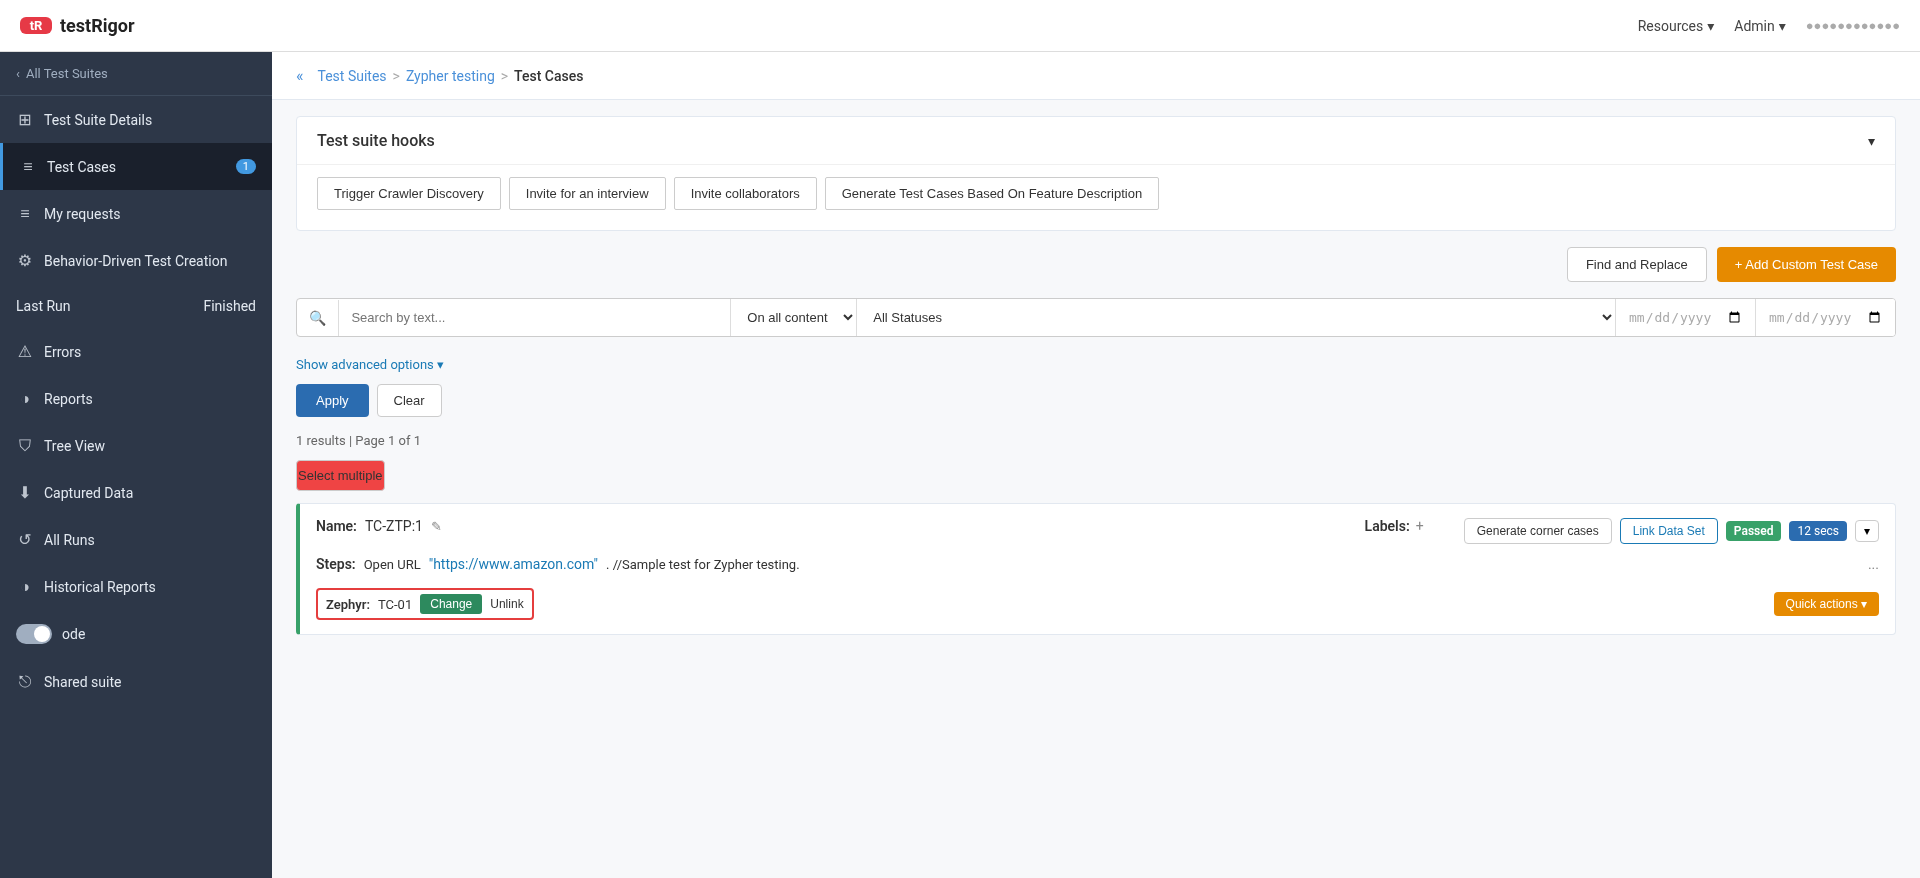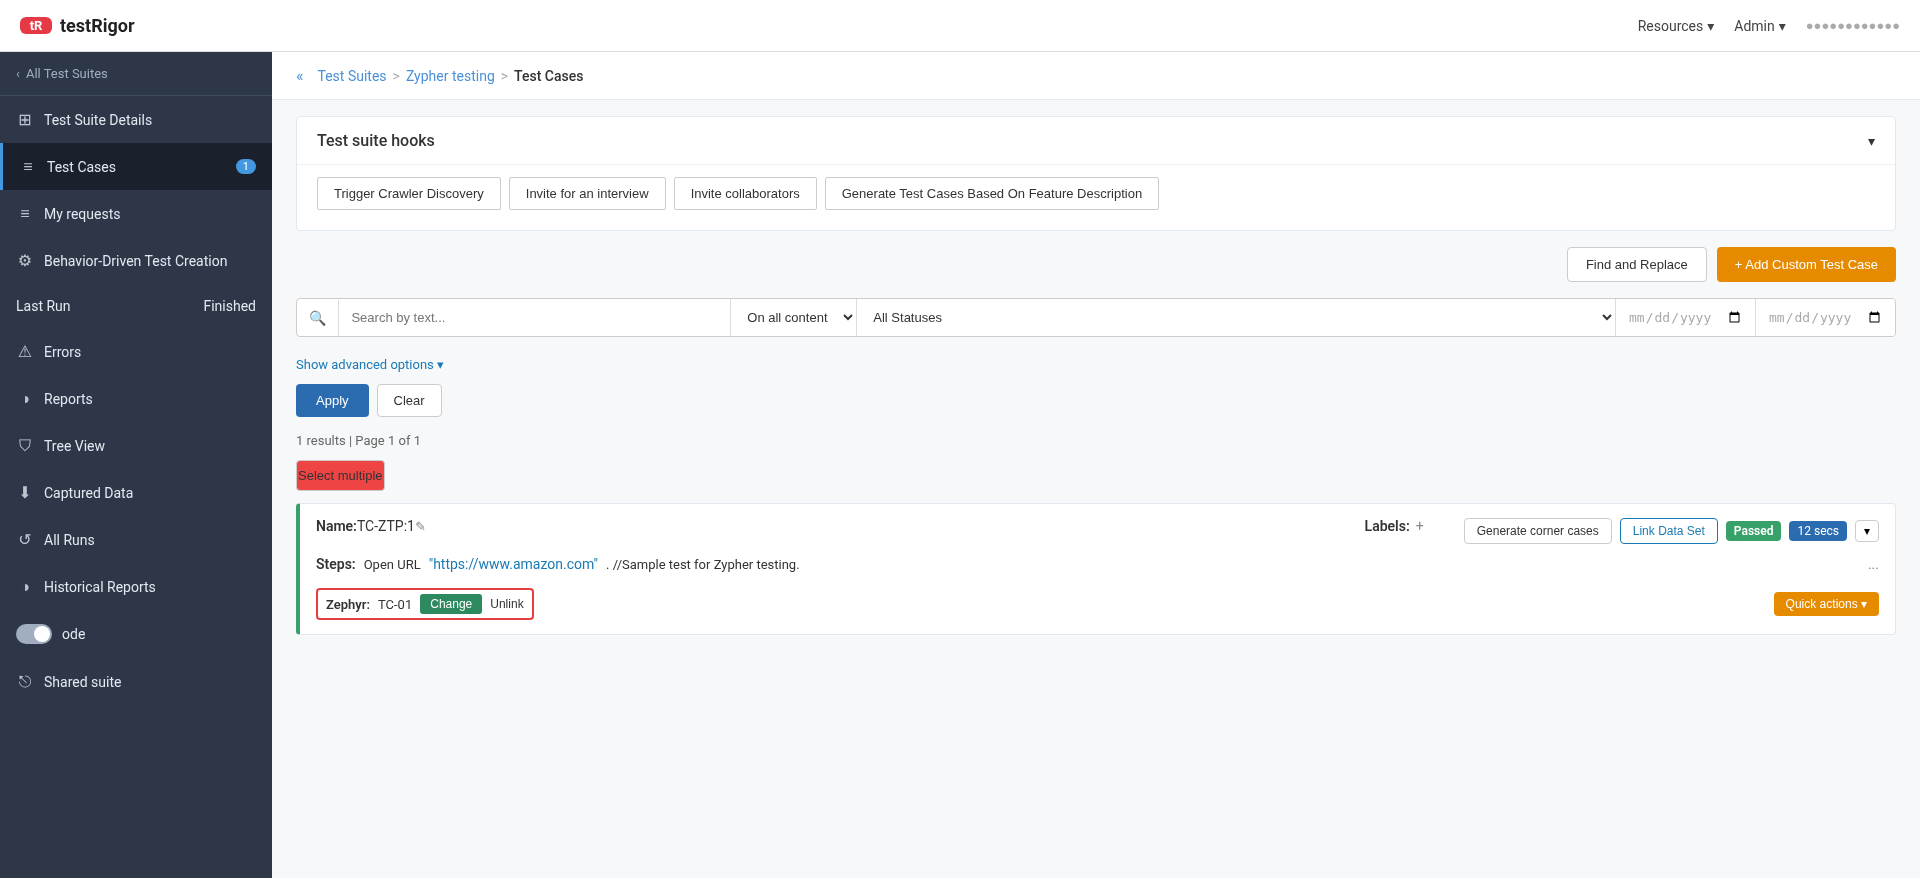--- a/index.html
+++ b/index.html
@@ -328,21 +328,21 @@
       display: flex;
       align-items: flex-start;
       gap: 16px;
     }
     .tc-name-section {
       flex: 1;
     }
     .tc-name-row {
       display: flex;
       align-items: center;
-      gap: 0;
+      gap: 8px;
       margin-bottom: 4px;
     }
     .tc-name-label { font-weight: 600; color: #333; }
     .tc-name-value { color: #333; }
     .tc-edit-icon { color: #888; cursor: pointer; font-size: 13px; }
     .tc-labels-section {
       display: flex;
       align-items: center;
       gap: 6px;
     }

